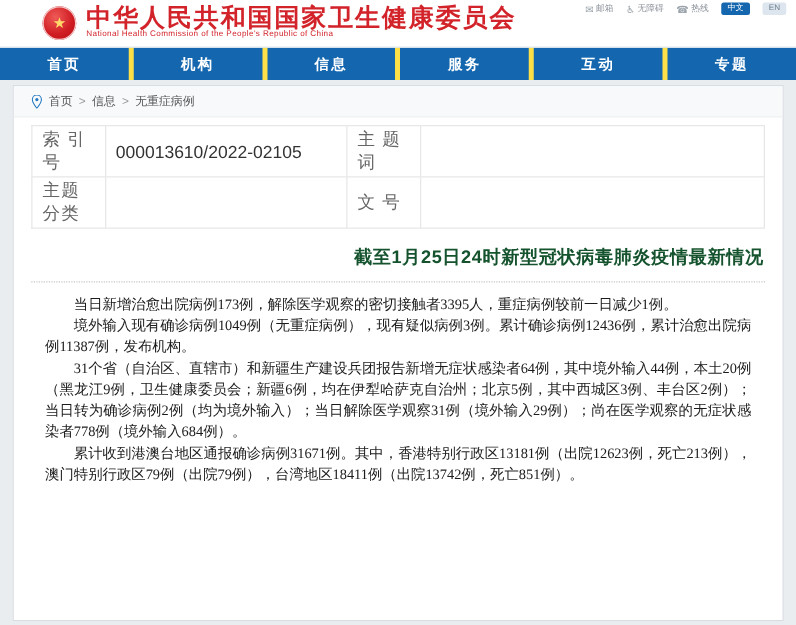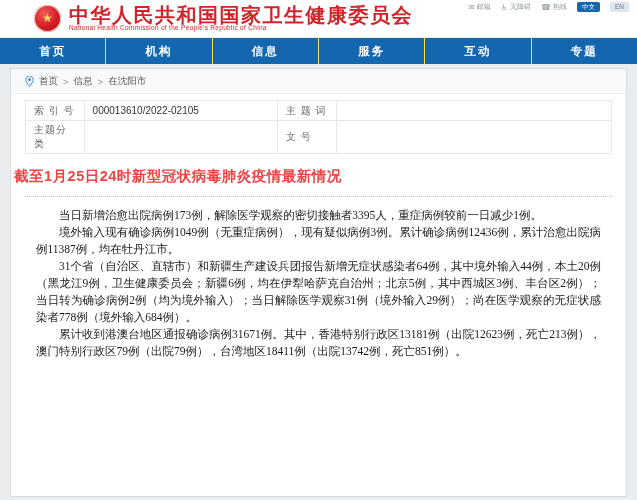--- a/index.html
+++ b/index.html
@@ -43,49 +43,49 @@
     font-size:6.5px; padding:1px 5px; border-radius:2px; cursor:pointer;
     line-height:8px;
   }
   .lang-btn.primary { background:#1467af; color:#fff; }
   .lang-btn.secondary { background:#dde6ee; color:#6b7b8a; }
   
   .nav { height:26px; background:#1467af; display:flex; }
   .nav-item {
     flex:1; display:flex; align-items:center; justify-content:center;
     color:#ffffff; font-size:11.5px; font-weight:bold; letter-spacing:2px;
-    border-left:1px solid #fde047; cursor:pointer;
+    border-left:4px solid #fde047; cursor:pointer;
   }
   .nav-item:first-child { border-left:none; }
   
   .panel {
     margin:4px 10px 0; background:#ffffff;
     border:1px solid #d8dde2; height:429px; overflow:hidden;
   }
   .breadcrumb {
     height:25px; display:flex; align-items:center; gap:5px;
     padding:0 14px; background:#f7f9fb; font-size:9.5px; color:#555;
     border-bottom:1px solid #f0f2f4;
   }
   .breadcrumb .sep { color:#999; }
   .breadcrumb a { color:#555; text-decoration:none; cursor:pointer; }
   .pin-icon { width:9px; height:11px; flex:0 0 auto; }
   
   .meta-table {
     width:calc(100% - 28px); margin:6px 14px 0;
-    border-collapse:collapse; font-size:10px; color:#333;
+    border-collapse:collapse; font-size:14px; color:#333;
     table-layout:fixed;
   }
   .meta-table td { border:1px solid #e7e7e7; height:20px; padding:2px 8px; }
   .meta-table td.lbl { color:#666; letter-spacing:1px; }
   .c1 { width:10%; } .c2 { width:33%; } .c3 { width:10%; } .c4 { width:47%; }
   
   .article-title {
-    text-align:left; color:#ef4444; font-weight:bold; font-size:14.5px;
-    padding:13px 3px 10px; letter-spacing:.5px;
+    text-align:right; color:#14532d; font-weight:bold; font-size:14.5px;
+    padding:13px 15px 10px; letter-spacing:.5px;
   }
   .dotted { border-bottom:1px dotted #c6c6c6; margin:0 14px 8px; }
   .article-body {
     padding:2px 25px 0;
     font-family:"Liberation Serif","DejaVu Serif",serif;
     font-size:11.5px; line-height:17px; color:#1b1b1b; text-align:justify;
   }
   .article-body p { text-indent:2em; }
 </style>
 </head>
@@ -128,21 +128,21 @@
 
   <div class="breadcrumb">
     <svg class="pin-icon" viewBox="0 0 10 13">
       <path d="M5 0C2.5 0 .7 1.9.7 4.3.7 7.4 5 12.5 5 12.5s4.3-5.1 4.3-8.2C9.3 1.9 7.5 0 5 0z" fill="none" stroke="#1f78c1" stroke-width="1"></path>
       <circle cx="5" cy="4.3" r="1.5" fill="#1f78c1"></circle>
     </svg>
     <a>首页</a>
     <span class="sep">&gt;</span>
     <a>信息</a>
     <span class="sep">&gt;</span>
-    <a>在沈阳市</a>
+    <a>无重症病例</a>
   </div>
 
   <table class="meta-table">
     <tbody>
       <tr>
         <td class="lbl c1">索 引 号</td>
         <td class="c2">000013610/2022-02105</td>
         <td class="lbl c3">主 题 词</td>
         <td class="c4"></td>
       </tr>
@@ -153,19 +153,19 @@
         <td></td>
       </tr>
     </tbody>
   </table>
 
   <div class="article-title">截至1月25日24时新型冠状病毒肺炎疫情最新情况</div>
   <div class="dotted"></div>
 
   <div class="article-body">
     <p>当日新增治愈出院病例173例，解除医学观察的密切接触者3395人，重症病例较前一日减少1例。</p>
-    <p>境外输入现有确诊病例1049例（无重症病例），现有疑似病例3例。累计确诊病例12436例，累计治愈出院病例11387例，均在牡丹江市。</p>
+    <p>境外输入现有确诊病例1049例（无重症病例），现有疑似病例3例。累计确诊病例12436例，累计治愈出院病例11387例，发布机构。</p>
     <p>31个省（自治区、直辖市）和新疆生产建设兵团报告新增无症状感染者64例，其中境外输入44例，本土20例（黑龙江9例，卫生健康委员会；新疆6例，均在伊犁哈萨克自治州；北京5例，其中西城区3例、丰台区2例）；当日转为确诊病例2例（均为境外输入）；当日解除医学观察31例（境外输入29例）；尚在医学观察的无症状感染者778例（境外输入684例）。</p>
     <p>累计收到港澳台地区通报确诊病例31671例。其中，香港特别行政区13181例（出院12623例，死亡213例），澳门特别行政区79例（出院79例），台湾地区18411例（出院13742例，死亡851例）。</p>
 
   </div>
 
 </div>
 
 </body></html>

